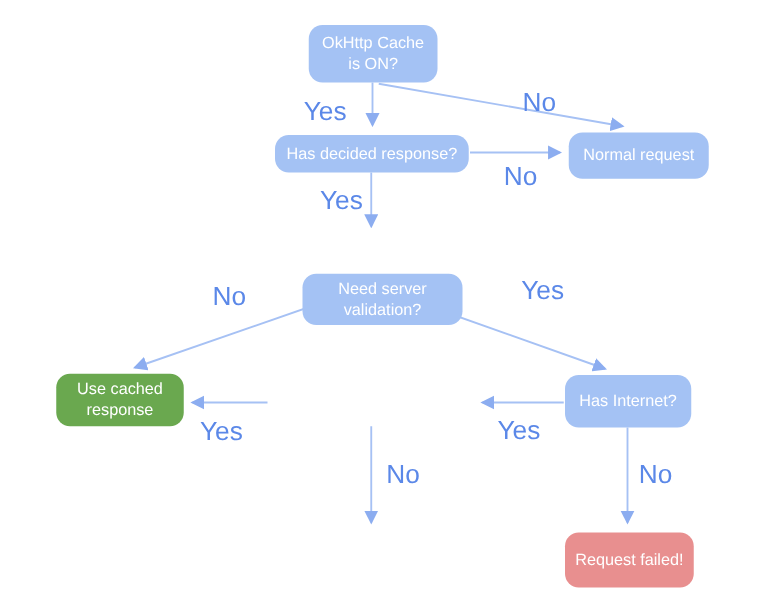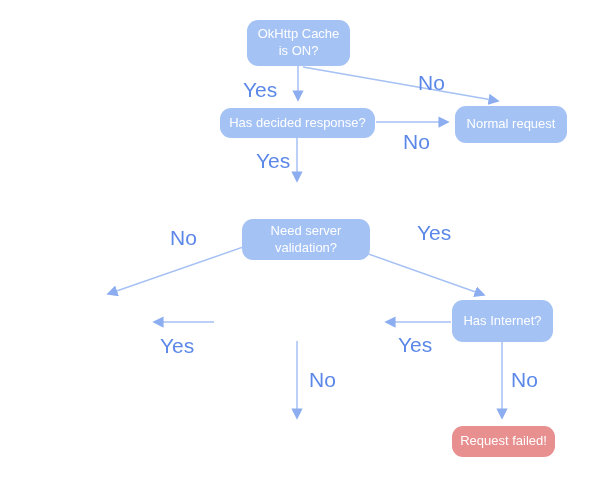--- a/index.html
+++ b/index.html
@@ -34,21 +34,21 @@
   }
   
   .n-okhttp{left:247px;top:20px;width:103px;height:46px;}
   .n-hasprev{left:220px;top:108px;width:155px;height:30px;}
   .n-normal{left:455px;top:106px;width:112px;height:37px;}
   .n-needval{left:242px;top:187px;width:128px;height:41px;margin-top:32px;}
   .n-usecached{left:45px;top:299px;width:102px;height:42px;}
   .n-serverdec{left:215px;top:299px;width:165px;height:42px;}
   .n-hasinet{left:452px;top:300px;width:101px;height:42px;}
   .n-useresp{left:233px;top:426px;width:132px;height:44px;}
-  .n-reqfail{left:452px;top:426px;width:103px;height:31px;}
+  .n-reqfail{left:452px;top:426px;width:103px;height:44px;}
   
   .l-yes1{left:243px;top:78px;}
   .l-no1{left:418px;top:71px;}
   .l-no2{left:403px;top:130px;}
   .l-yes2{left:256px;top:149px;}
   .l-no3{left:170px;top:226px;}
   .l-yes3{left:417px;top:221px;}
   .l-yes4{left:160px;top:334px;}
   .l-yes5{left:398px;top:333px;}
   .l-no4{left:309px;top:368px;}
@@ -76,20 +76,21 @@
       <line x1="214" y1="322" x2="154" y2="322" marker-end="url(#arrow)"></line>
       <line x1="297" y1="341" x2="297" y2="418" marker-end="url(#arrow)"></line>
       <line x1="502" y1="342" x2="502" y2="418" marker-end="url(#arrow)"></line>
     </g>
   </svg>
 
   <div class="node blue n-okhttp">OkHttp Cache is ON?</div>
   <div class="node blue n-hasprev">Has decided response?</div>
   <div class="node blue n-normal">Normal request</div>
   <div class="node blue n-needval">Need server validation?</div>
+  <div class="node green n-usecached">Use cached response</div>
   <div class="node blue n-hasinet">Has Internet?</div>
   <div class="node red n-reqfail">Request failed!</div>
 
   <div class="edge-label l-yes1">Yes</div>
   <div class="edge-label l-no1">No</div>
   <div class="edge-label l-no2">No</div>
   <div class="edge-label l-yes2">Yes</div>
   <div class="edge-label l-no3">No</div>
   <div class="edge-label l-yes3">Yes</div>
   <div class="edge-label l-yes4">Yes</div>

